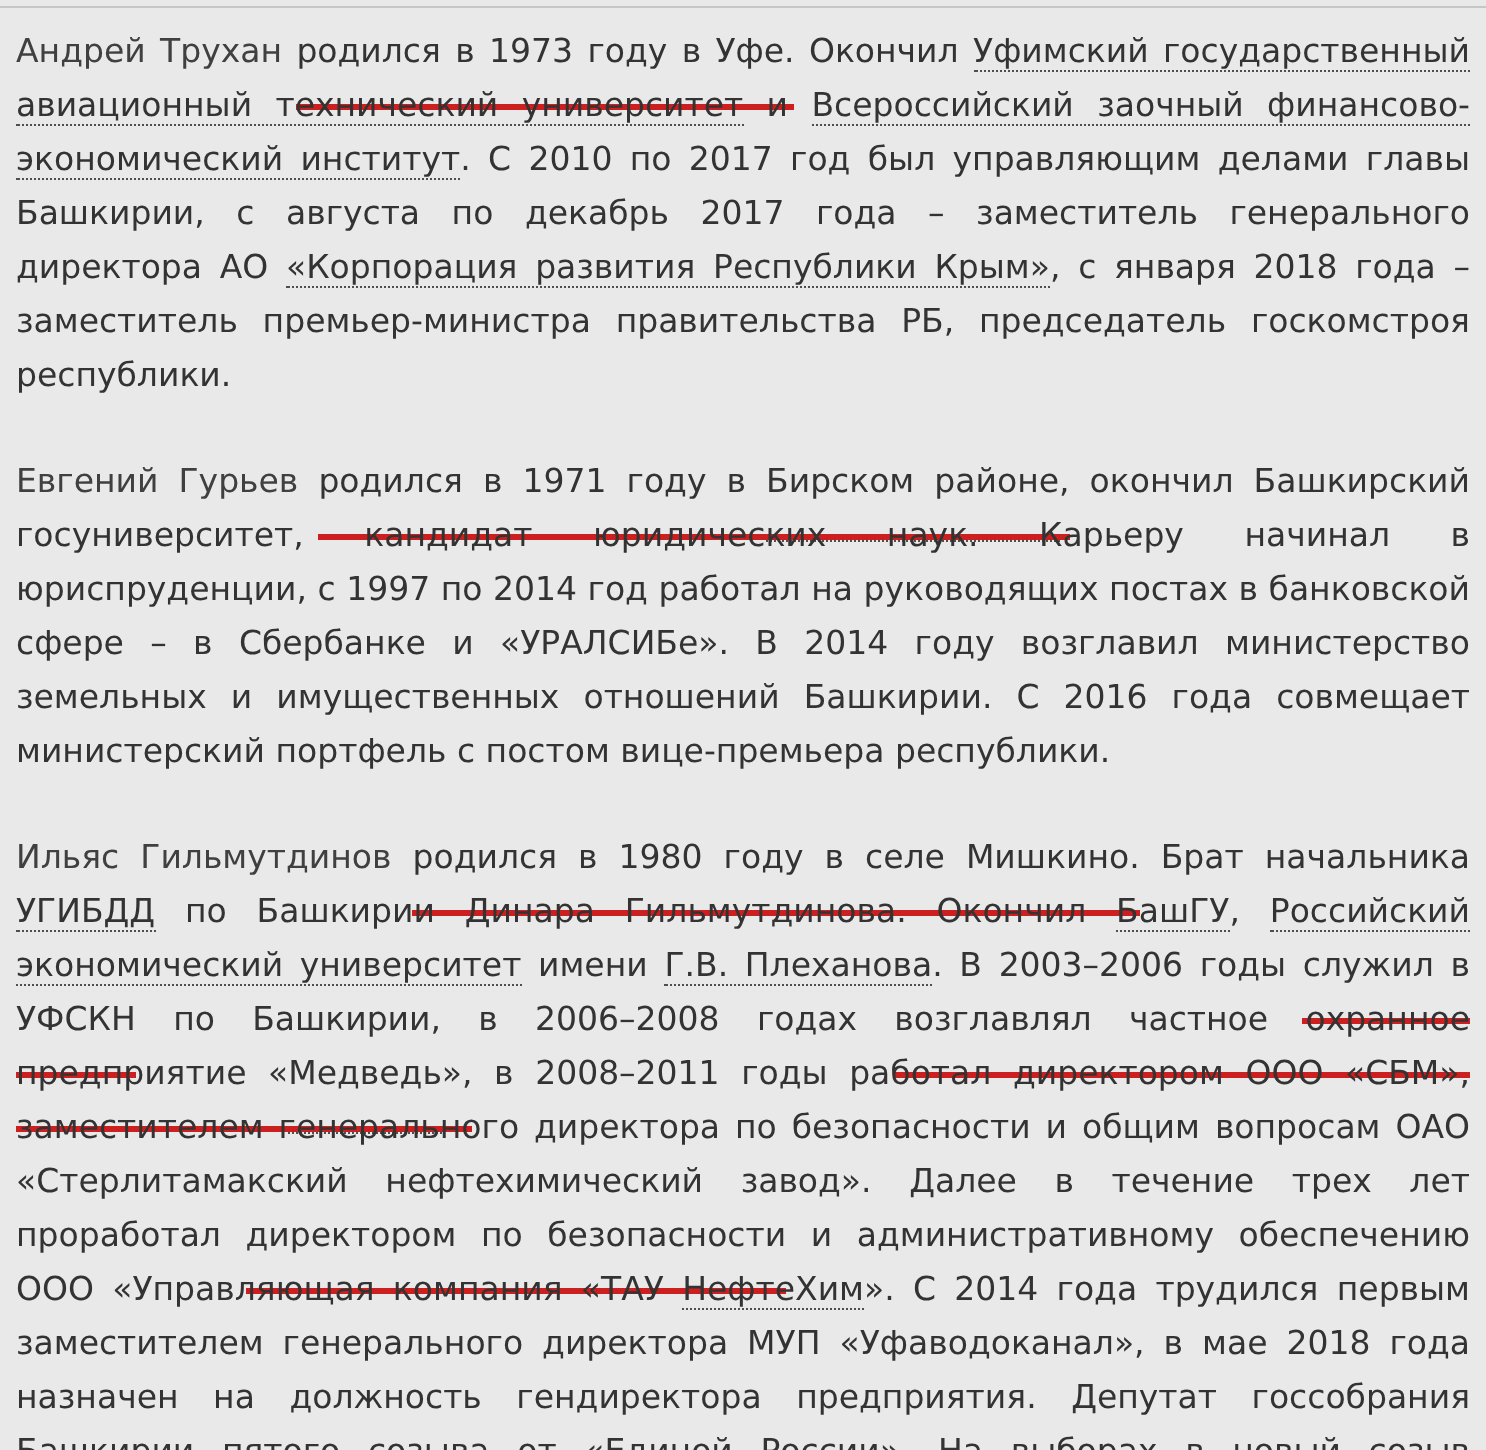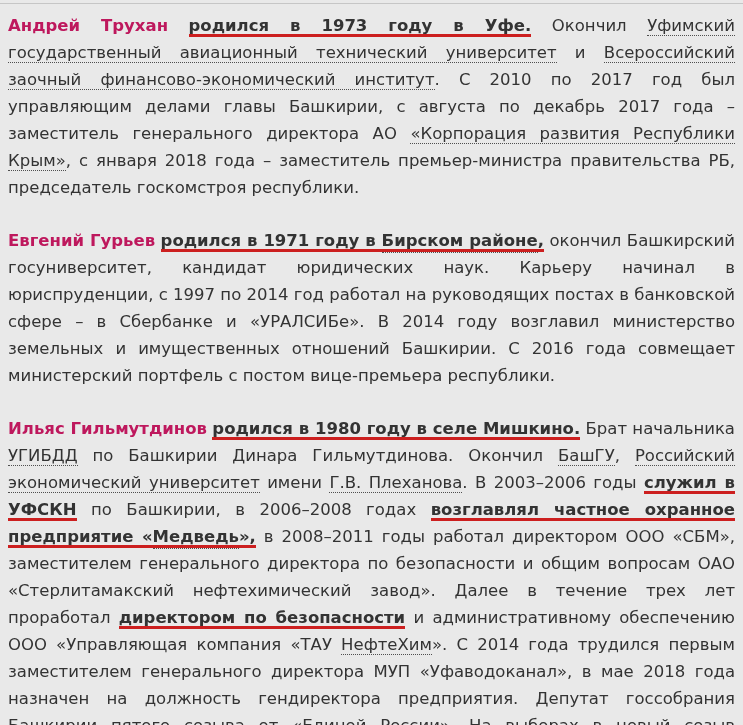--- a/index.html
+++ b/index.html
@@ -11,32 +11,31 @@
   }
   .crop-edge{
     height:3px;border-bottom:1px solid #c6c6c6;margin:0 0 4px 0;
   }
   .article{
     padding:4px 8px 0 8px;
     font-size:16.5px;line-height:27px;
     text-align:justify;
   }
   .para{margin:0 0 26px 0;}
-  .run-bold{font-weight:bold;color:#be185d;}
+  .run-bold{font-weight:normal;color:#404040;}
   .run-link{
     border-bottom:1px dotted #4f4f4f;
     text-decoration:none;color:inherit;cursor:pointer;
   }
   .run-redline{
     background-image:linear-gradient(var(--red,#cc1f1f),var(--red,#cc1f1f));
     background-size:100% 3px;
     background-position:0 100%;
     background-repeat:no-repeat;
-    padding-bottom:2px;
-    font-weight:bold;
+    padding-bottom:20px;
   }
 </style>
 </head>
 <body style="background: rgb(233, 233, 233); color: rgb(51, 51, 51);">
 
 <div class="crop-edge"></div>
 
 <div class="article">
     <p class="para"><span class="run-bold">Андрей Трухан</span><span class=""> </span><span class="run-redline">родился в 1973 году в Уфе.</span><span class=""> Окончил </span><a class="run-link">Уфимский государственный авиационный технический университет</a><span class=""> и </span><a class="run-link">Всероссийский заочный финансово-экономический институт</a><span class="">. С 2010 по 2017 год был управляющим делами главы Башкирии, с августа по декабрь 2017 года – заместитель генерального директора АО </span><a class="run-link">«Корпорация развития Республики Крым»</a><span class="">, с января 2018 года – заместитель премьер-министра правительства РБ, председатель госкомстроя республики.</span></p>
     <p class="para"><span class="run-bold">Евгений Гурьев</span><span class=""> </span><span class="run-redline">родился в 1971 году в </span><a class="run-redline run-link">Бирском районе</a><span class="run-redline">,</span><span class=""> окончил Башкирский госуниверситет, кандидат юридических наук. Карьеру начинал в юриспруденции, с 1997 по 2014 год работал на руководящих постах в банковской сфере – в Сбербанке и «УРАЛСИБе». В 2014 году возглавил министерство земельных и имущественных отношений Башкирии. С 2016 года совмещает министерский портфель с постом вице-премьера республики.</span></p>

